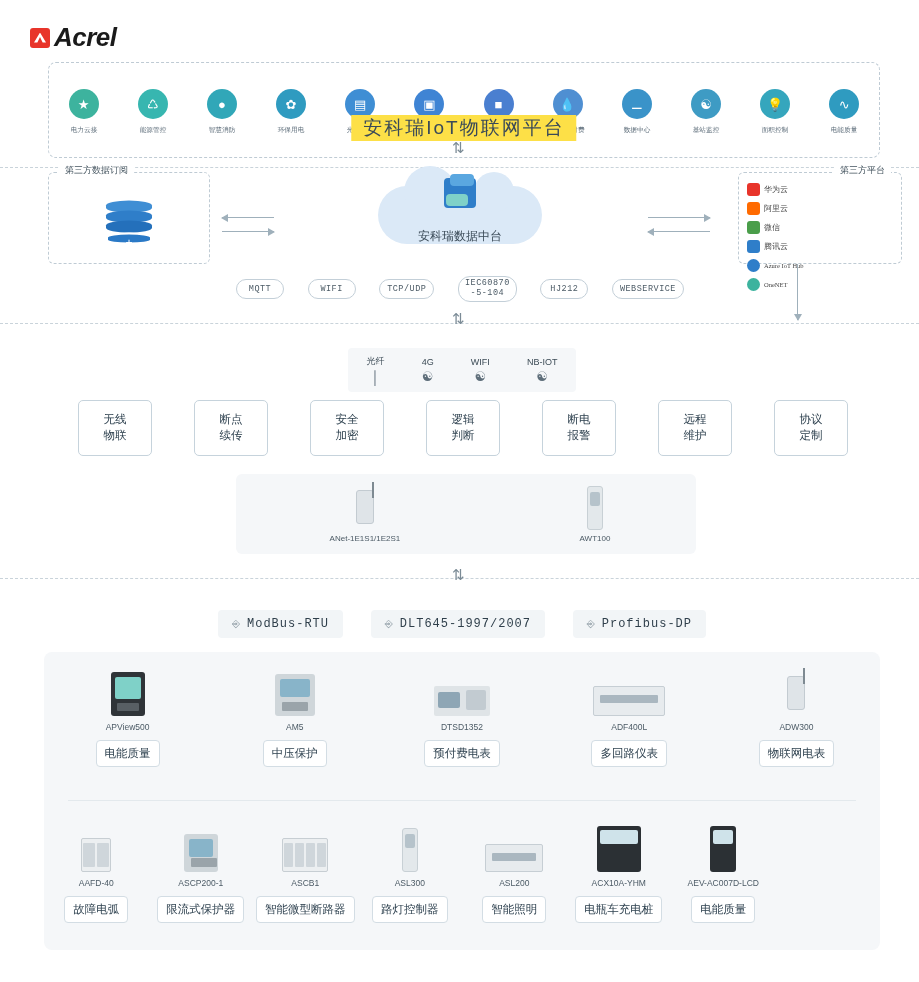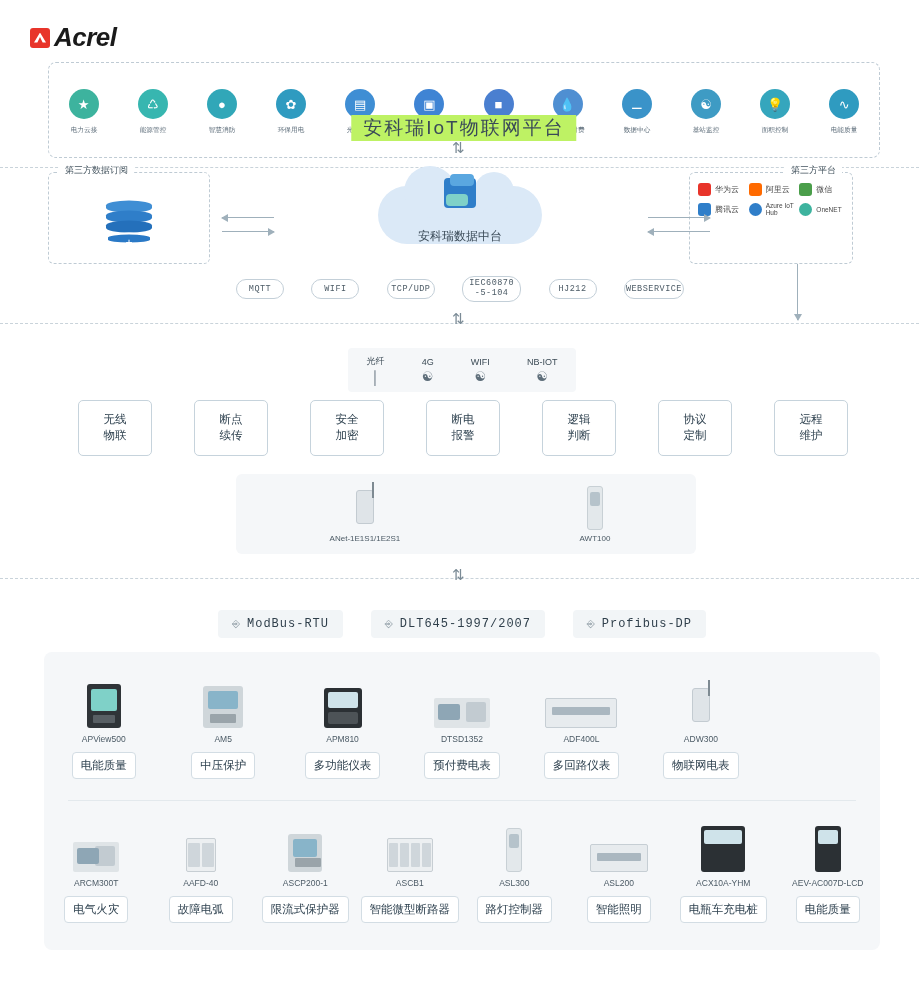--- a/index.html
+++ b/index.html
@@ -26,21 +26,21 @@
   }
   .logo-text { font-size:26px; font-weight:bold; font-style:italic; color:#1a1a1a; letter-spacing:-0.5px; }
 
   
   .panel-top {
     position:absolute; left:48px; top:62px; width:832px; height:96px;
     border:1px dashed #bfcbd4; border-radius:8px;
   }
   .panel-title-top {
     position:absolute; left:50%; transform:translateX(-50%); top:52px;
-    background:#bef264; padding:0 12px; font-size:19px; color:#3a4a58; letter-spacing:2px;
+    background:#fde047; padding:0 12px; font-size:19px; color:#3a4a58; letter-spacing:2px;
   }
   .icon-row {
     position:absolute; left:0; top:26px; width:100%;
     display:flex; justify-content:space-around; align-items:flex-start;
   }
   .icon-item { width:64px; text-align:center; }
   .icon-circle {
     width:30px; height:30px; border-radius:50%;
     margin:0 auto 6px; display:flex; align-items:center; justify-content:center;
     color:#fff; font-size:13px;
@@ -74,30 +74,30 @@
   .db-stack div:nth-child(2){ top:10px; background:#2f7ec9;}
   .db-stack div:nth-child(3){ top:20px; background:#2470bb;}
   .db-plus {
     position:absolute; right:-6px; bottom:-4px; width:18px; height:18px; border-radius:50%;
     background:#2470bb; color:#fff; font-size:12px; line-height:17px; text-align:center;
     border:2px solid #fff;
   }
 
   
   .panel-3rd {
-    position:absolute; left:689px; top:172px; width:164px; height:92px;
-    border:1px dashed #bfcbd4; border-radius:6px;
+    position:absolute; left:738px; top:172px; width:164px; height:92px;
+    border:1px dashed #bfcbd4; border-radius:6px;font-family:Liberation Serif, serif;
   }
   .panel-3rd .lbl {
     position:absolute; right:10px; top:-9px; background:#fff; padding:0 6px;
     font-size:9px; color:#44545f;
   }
   .cloud-grid {
     position:absolute; left:8px; top:10px; width:148px;
-    display:grid; grid-template-columns:1fr 1fr 1fr; gap:6px 4px;
+    display:grid; grid-template-columns:1fr; gap:6px 4px;
   }
   .cloud-item { display:flex; align-items:center; gap:4px; font-size:8px; color:#444; }
   .cloud-dot { width:13px; height:13px; border-radius:3px; flex:none; }
 
   
   .cloud-wrap {
     position:absolute; left:378px; top:178px; width:164px; height:84px;
   }
   .cloud-shape {
     position:absolute; left:0; top:8px; width:164px; height:58px;
@@ -118,21 +118,21 @@
     font-size:12px; color:#3b4b58; z-index:4;
   }
 
   
   .pill-row {
     position:absolute; left:236px; top:276px; width:448px;
     display:flex; justify-content:space-between; align-items:center;
   }
   .pill {
     border:1px solid #c3cfd8; border-radius:12px; background:#fff;
-    font-size:8.5px; color:#4c5b66; padding:4px 1px; text-align:center;
+    font-size:8.5px; color:#4c5b66; padding:4px 7px; text-align:center;
     min-width:48px; letter-spacing:0.5px;
     font-family:"Liberation Mono", monospace;
   }
   .pill.two-line{ line-height:1.15; padding:2px 6px; }
 
   
   .ud-arrow { position:absolute; font-size:15px; color:#7b8b96; }
 
   
   .wireless {
@@ -176,22 +176,22 @@
     display:flex; align-items:center; gap:6px;
   }
   .bus-pill .pin{ font-size:10px; color:#7d8c96; }
 
   
   .prod-panel {
     position:absolute; left:44px; top:652px; width:836px; height:298px;
     background:#f5f7f9; border-radius:8px;
   }
   .prod-grid {
-    position:absolute; left:0; top:16px; width:100%;
-    display:grid; grid-template-columns:repeat(7,1fr); row-gap:4px;
+    position:absolute; left:0; top:4px; width:100%;
+    display:grid; grid-template-columns:repeat(5,1fr); row-gap:4px;
   }
   .prod-grid.row2 { top:160px; }
   .prod-cell{ text-align:center; }
   .prod-img{ height:60px; display:flex; align-items:flex-end; justify-content:center; }
   .prod-code{ font-size:8.5px; color:#4b5a65; margin-top:6px; }
   .prod-tag{
     display:inline-block; margin-top:8px; background:#fff;
     border:1px solid #d3dde4; border-radius:4px;
     font-size:11.5px; color:#2f4250; padding:5px 8px;
   }
@@ -405,28 +405,28 @@
   </div>
 </div>
 
 <div class="feature-row">
   <div class="feature" style="white-space:pre-line">无线
 物联</div>
   <div class="feature" style="white-space:pre-line">断点
 续传</div>
   <div class="feature" style="white-space:pre-line">安全
 加密</div>
+  <div class="feature" style="white-space:pre-line">逻辑
+判断</div>
   <div class="feature" style="white-space:pre-line">断电
 报警</div>
-  <div class="feature" style="white-space:pre-line">逻辑
-判断</div>
+  <div class="feature" style="white-space:pre-line">远程
+维护</div>
   <div class="feature" style="white-space:pre-line">协议
 定制</div>
-  <div class="feature" style="white-space:pre-line">远程
-维护</div>
 </div>
 
 <div class="gw-panel">
   <div class="gw-item">
     <div class="gw-img">
       <div class="pole-dev">
           <div class="body"></div>
           <div class="ant"></div>
         </div>
     </div>
@@ -471,27 +471,20 @@
     </div>
     <div class="prod-cell">
       <div class="prod-img">
           <div class="panel-dev"></div>
         </div>
       <div class="prod-code">AM5</div>
       <div class="prod-tag">中压保护</div>
     </div>
     <div class="prod-cell">
       <div class="prod-img">
-          <div class="meter-dev"></div>
-        </div>
-      <div class="prod-code">APM810</div>
-      <div class="prod-tag">多功能仪表</div>
-    </div>
-    <div class="prod-cell">
-      <div class="prod-img">
           <div class="rail-dev"></div>
         </div>
       <div class="prod-code">DTSD1352</div>
       <div class="prod-tag">预付费电表</div>
     </div>
     <div class="prod-cell">
       <div class="prod-img">
           <div class="box-dev" style="width:72px;height:30px"></div>
         </div>
       <div class="prod-code">ADF400L</div>
@@ -503,27 +496,20 @@
             <div class="body"></div>
             <div class="ant"></div>
           </div>
         </div>
       <div class="prod-code">ADW300</div>
       <div class="prod-tag">物联网电表</div>
     </div>
   </div>
 
   <div class="prod-grid row2" style="grid-template-columns:repeat(8,1fr)">
-    <div class="prod-cell">
-      <div class="prod-img">
-          <div class="rail-dev" style="width:46px"></div>
-        </div>
-      <div class="prod-code">ARCM300T</div>
-      <div class="prod-tag">电气火灾</div>
-    </div>
     <div class="prod-cell">
       <div class="prod-img">
           <div class="breaker-dev" style="width:30px">
             <span></span>
             <span></span>
           </div>
         </div>
       <div class="prod-code">AAFD-40</div>
       <div class="prod-tag">故障电弧</div>
     </div>

